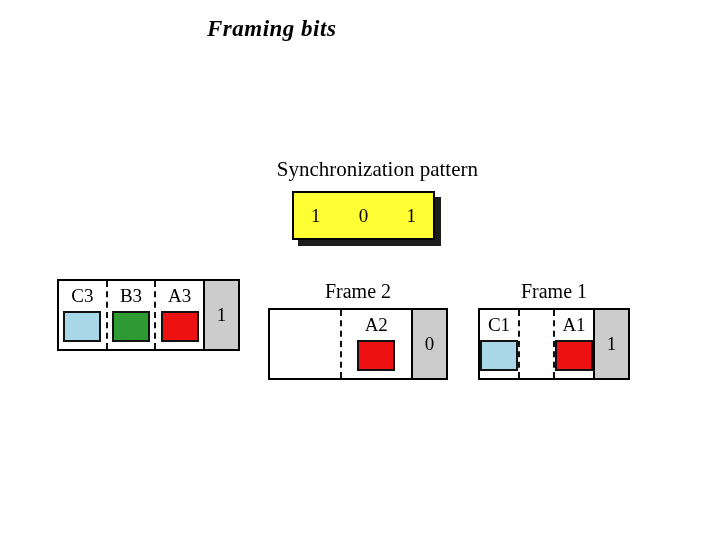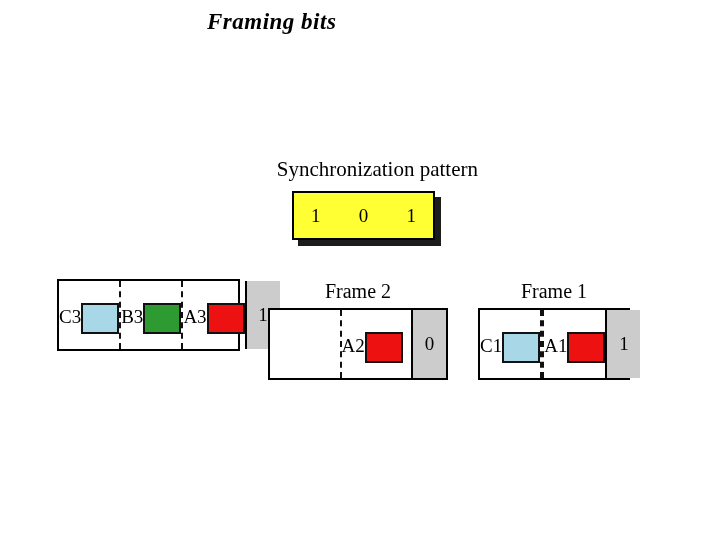--- a/index.html
+++ b/index.html
@@ -8,21 +8,21 @@
     background: #ffffff;
     font-family: "Liberation Serif", serif;
     color: #000;
     position: relative;
     overflow: hidden;
   }
   .canvas { position: absolute; inset: 0; }
 
   .slide-title {
     position: absolute;
-    left: 207px; top: 9px;
+    left: 207px; top: 16px;
     font-size: 23px;
     font-weight: bold;
     font-style: italic;
     letter-spacing: 0.5px;
   }
 
   .sync-label {
     position: absolute;
     left: 250px; top: 157px;
     width: 228px;
@@ -58,21 +58,21 @@
   .frame-box {
     height: 72px;
     box-sizing: border-box;
     border: 2px solid #000;
     background: #fff;
     display: flex;
   }
   .cell {
     flex: 1 1 0;
     display: flex;
-    flex-direction: row;
+    flex-direction: column;
     align-items: center;
     padding-top: 3px;
     box-sizing: border-box;
   }
   .cell.dashed { border-left: 2px dashed #111; }
   .cell-label {
     font-size: 19px;
     height: 24px;
     line-height: 24px;
   }

